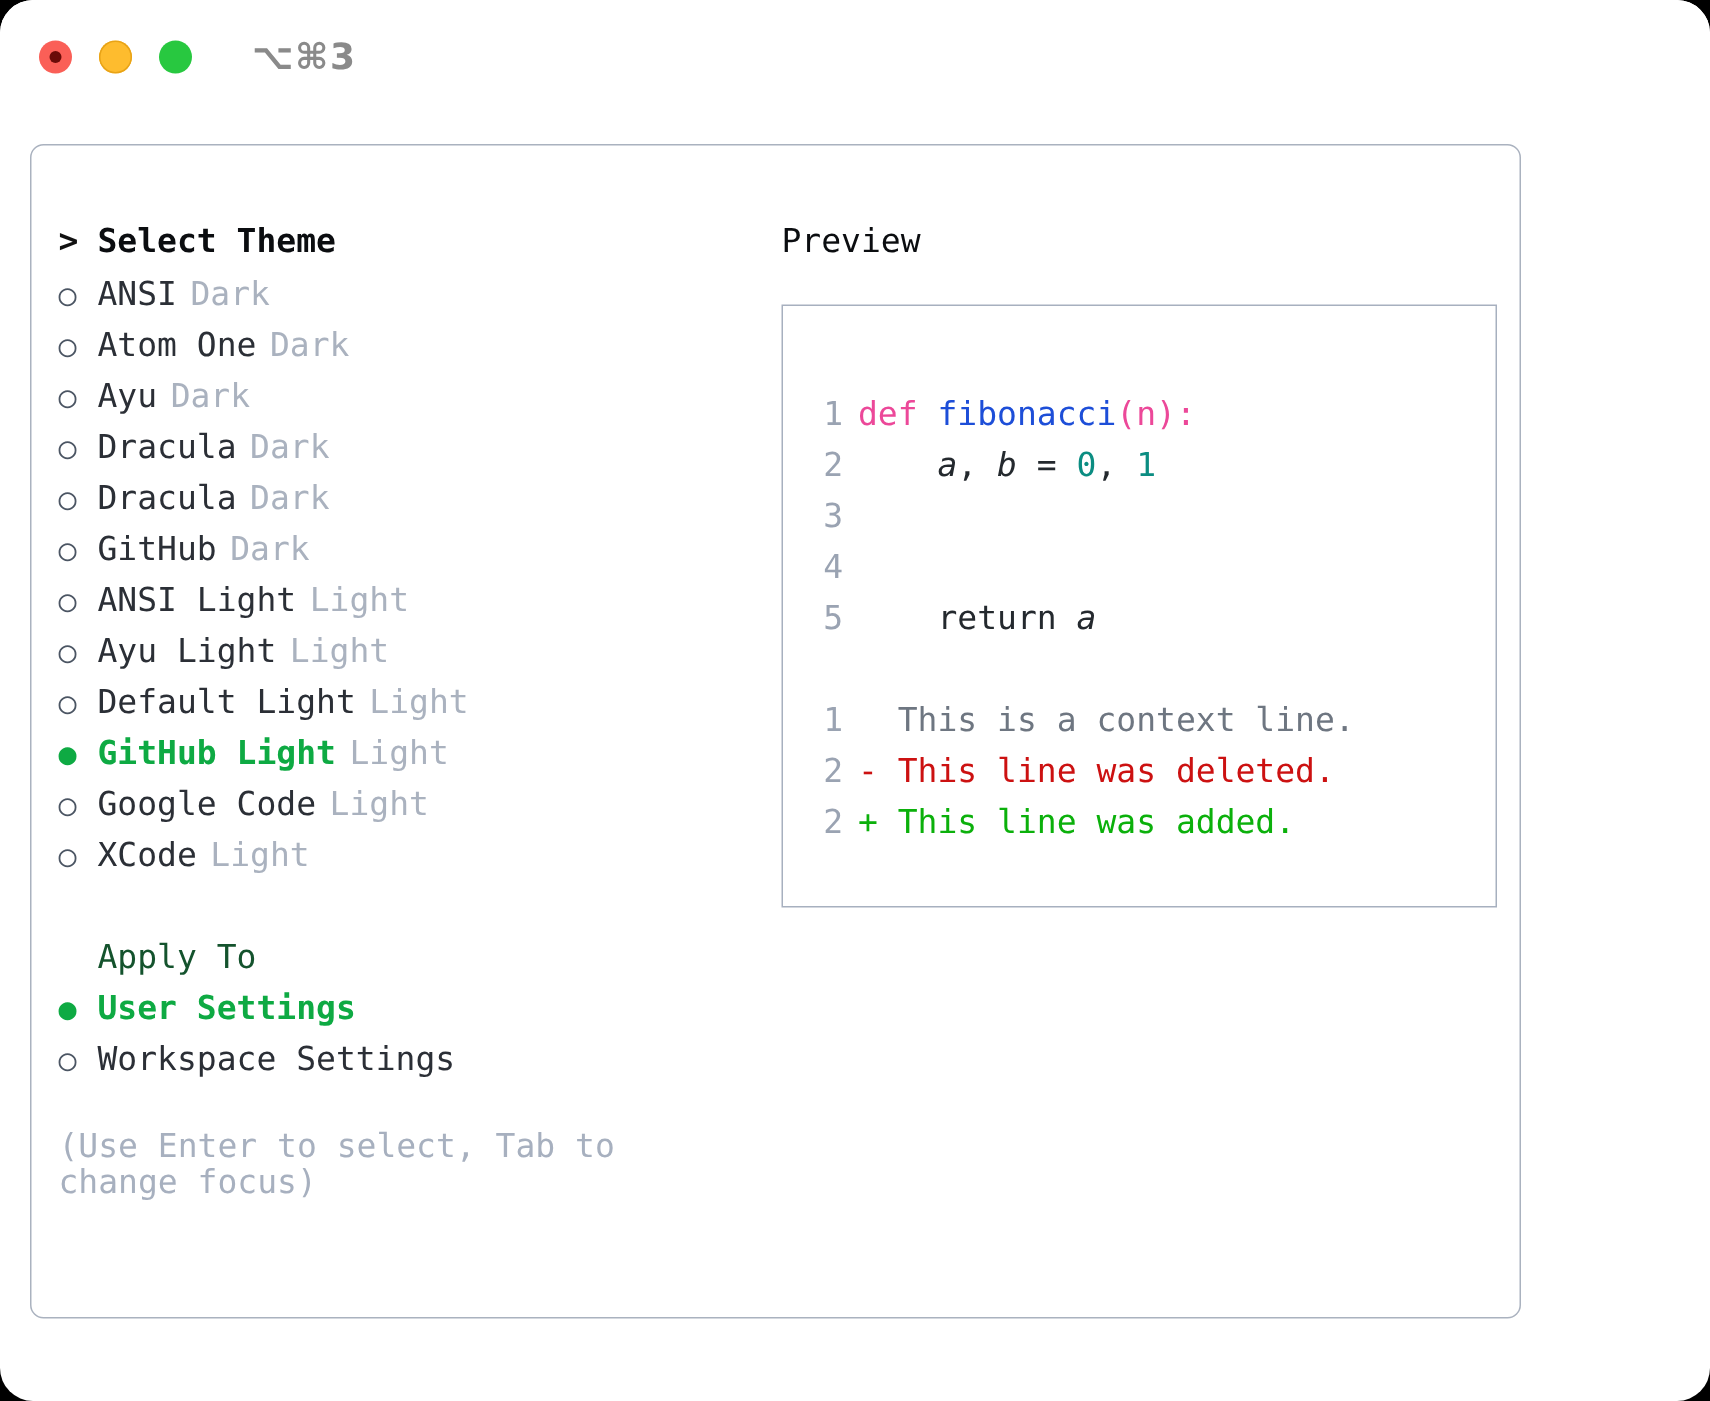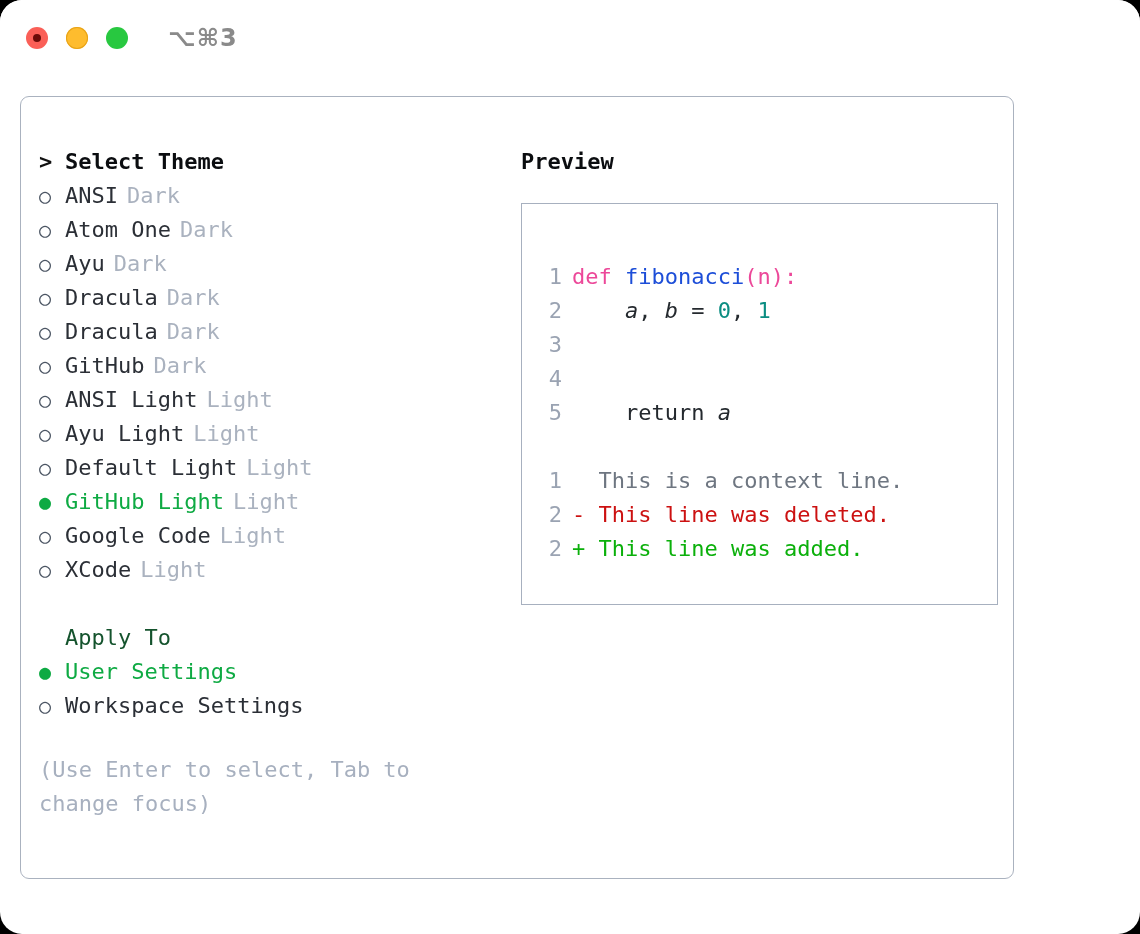--- a/index.html
+++ b/index.html
@@ -86,44 +86,44 @@
   }
   .marker.caret {
     color: #111111;
     font-weight: bold;
     font-size: 22px;
   }
   .marker.sel { color: #0eaa43; }
   .marker.blank { color: transparent; }
 
   .theme-name { color: #2b2f36; }
-  .theme-name.sel { color: #0eaa43; }
+  .theme-name.sel { color: #0eaa43; font-weight: bold; }
   .theme-name.head { color: #0b0d10; font-weight: bold; }
   .variant { color: #aab2bf; padding-left: 9px; }
 
   .section-head { color: #14532d; text-align: right; }
 
   .spacer-34 { height: 34px; }
   .spacer-30 { height: 30px; }
 
   .hint {
     font-size: 22px;
-    line-height: 34px;
+    line-height: 24px;
     color: #a7b0bf;
     width: 400px;
     white-space: pre-wrap;
   }
 
   
   .right-pane { flex: 1; padding-left: 20px; }
 
   .preview-title {
     font-size: 22px;
     line-height: 34px;
-    font-weight: bold;
+    font-weight: normal;
     color: #0b0d10;
     margin-bottom: 24px;
   }
 
   .preview-box {
     width: 477px;
     height: 402px;
     border: 1.5px solid #a7b0bf;
     background: #ffffff;
     padding: 56px 0 0 22px;

